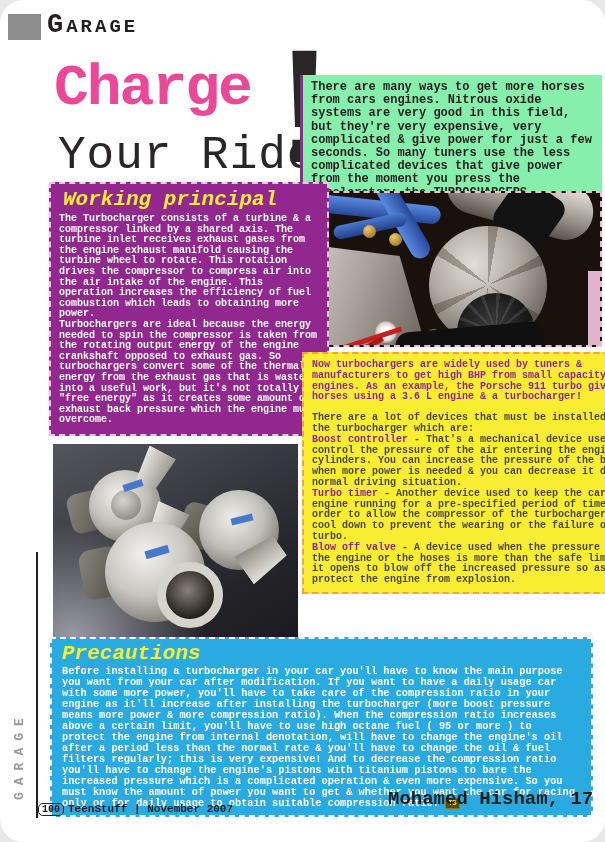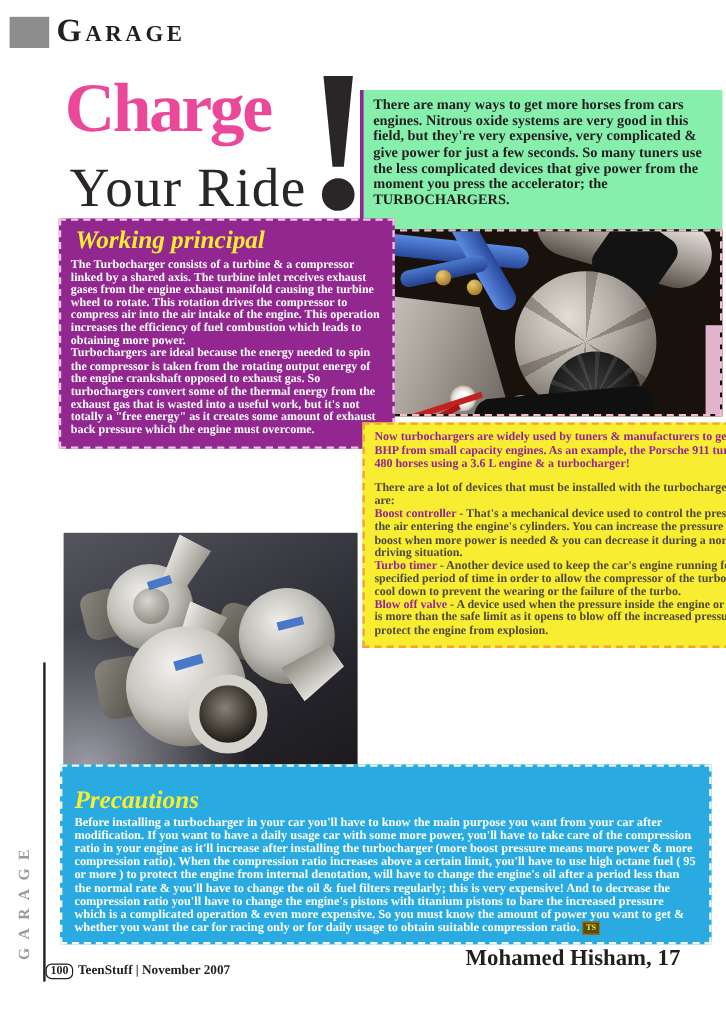--- a/index.html
+++ b/index.html
@@ -1,20 +1,21 @@
 <!DOCTYPE html>
 <html><head>
 <meta charset="utf-8">
 <style>
   * { margin:0; padding:0; box-sizing:border-box; }
   html,body { background:#e8e8e8; }
   .page {
     position:relative; width:605px; height:842px; margin:0 auto;
     background:#ffffff; overflow:hidden;
-    font-family:Liberation Serif, serif;
+    font-family:Liberation Mono, monospace;
+    border-radius:23px;
   }
   
   .corner-box { position:absolute; left:8px; top:14px; width:33px; height:26px; background:#8d8d8d; }
   .section-title {
     position:absolute; left:47px; top:10px;
     font-size:27px; font-weight:900; color:#231f20;
     font-variant:small-caps; letter-spacing:3px;
   }
   
   .t-charge {
@@ -130,21 +131,21 @@
     padding:6px 8px; font-size:10px; font-weight:bold; line-height:10.8px; color:#4d4a3a;
   }
   .attach-box .usage { color:#92278f; margin-bottom:10px; }
   .attach-box h3 { font-size:13px; font-style:italic; font-weight:900; color:#3c3a30; margin-bottom:1px; }
   .attach-box .dev  { margin-top:0; }
   .attach-box .dev-name { color:#92278f; }
   
   .precautions-box {
     position:absolute; left:50px; top:637px; width:543px;
     background:#29abe2; border:2px dashed #f2f8ee;
-    padding:15px 10px 6px 10px; color:#ffffff;
+    padding:3px 10px 6px 10px; color:#ffffff;
   }
   .precautions-box h2 {
     font-size:21px; font-weight:900; font-style:italic; color:#f9ed32; margin-bottom:1px;
   }
   .precautions-box p { font-size:10.3px; font-weight:bold; line-height:11px; }
   .end-mark {
     display:inline-block; background:#5a4a10; color:#f9ed32; border:1px solid #8a7a20;
     font-size:7px; font-weight:900; line-height:9px; padding:0 2px; vertical-align:middle;
   }
   

